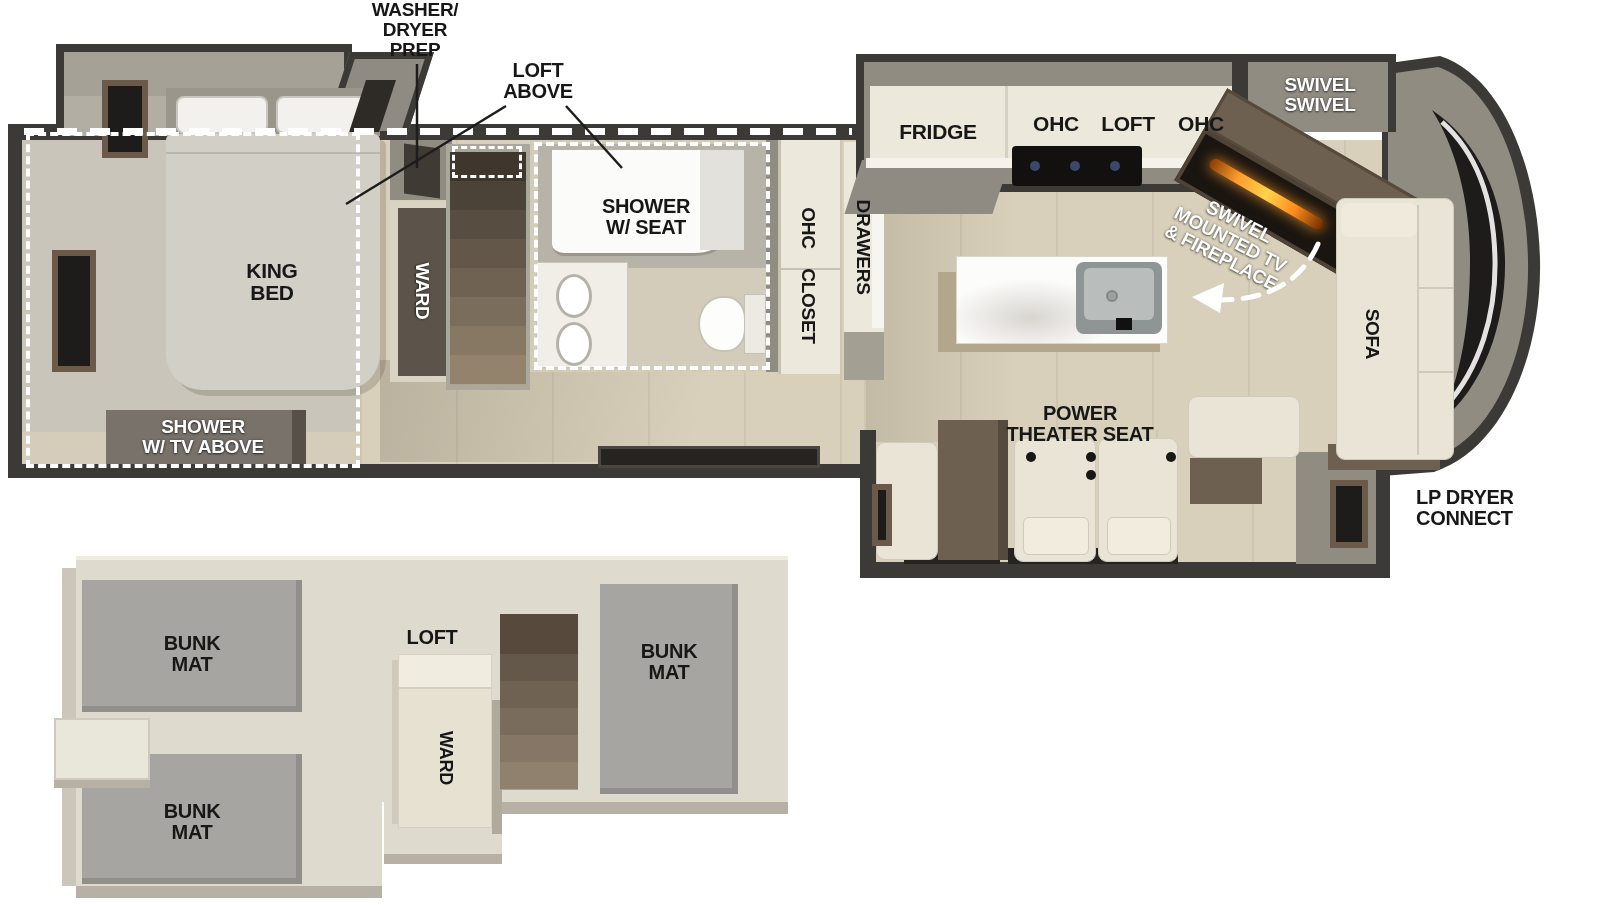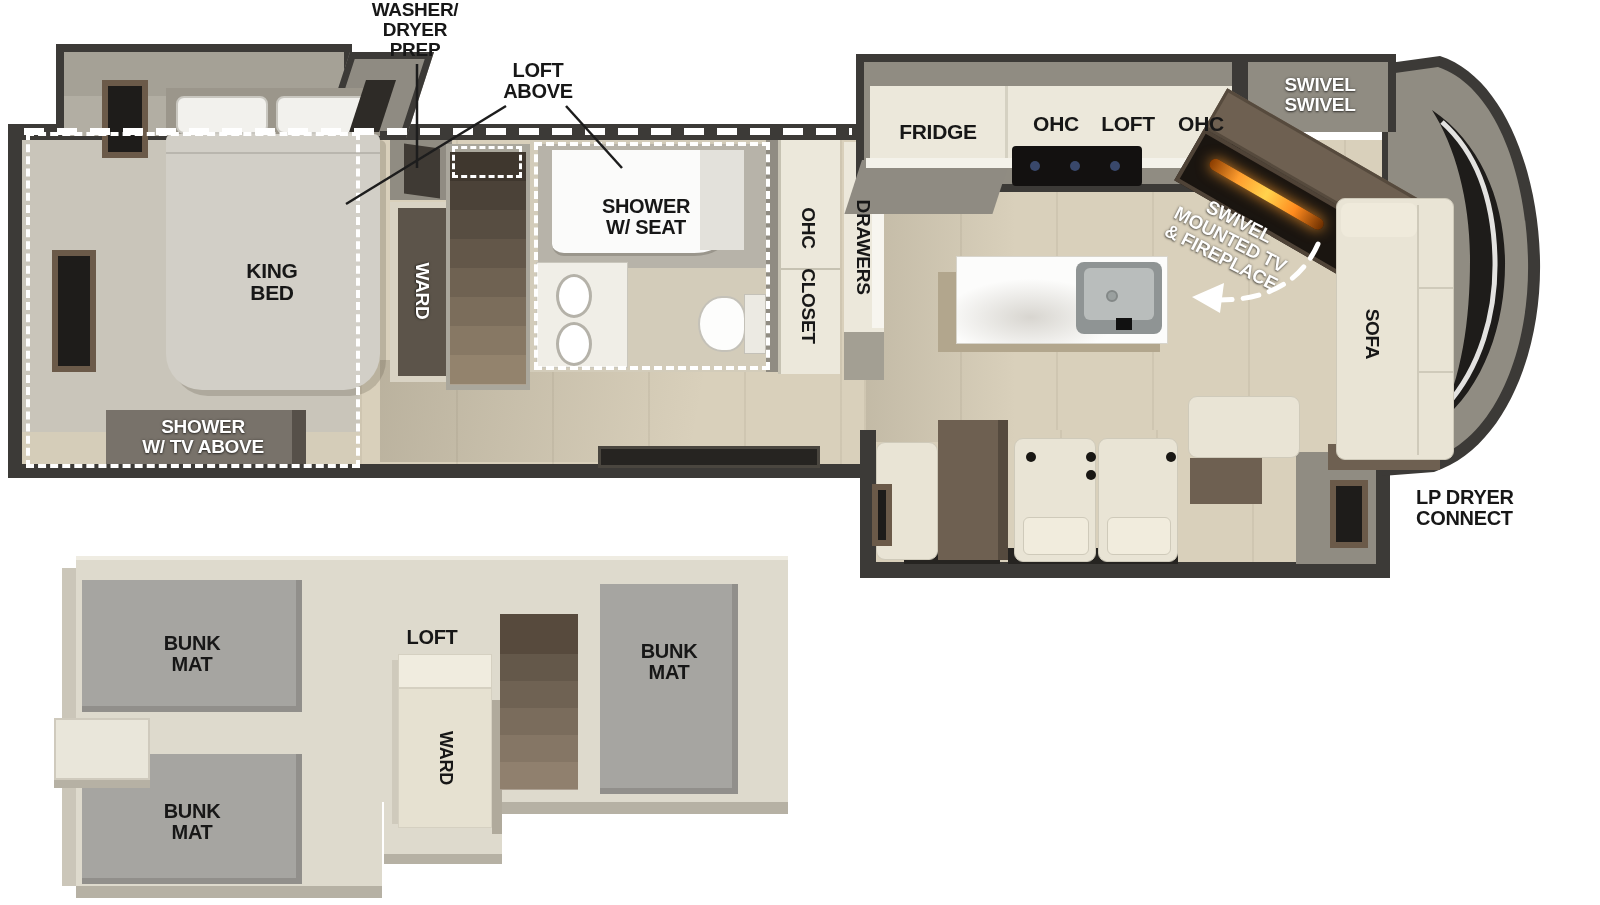--- a/index.html
+++ b/index.html
@@ -228,20 +228,24 @@
   <div class="lbl w" style="left:1320px;top:95px;font-size:19px;z-index:41;">
     <div>SWIVEL</div>
     <div>SWIVEL</div>
   </div>
   <div class="lbl w" style="left:1230px;top:240px;font-size:19px;transform:translate(-50%,-50%) rotate(27deg);z-index:41;">
     <div>SWIVEL</div>
     <div>MOUNTED TV</div>
     <div>&amp; FIREPLACE</div>
   </div>
   <div class="lbl v" style="left:1372px;top:334px;font-size:19px;z-index:41;">SOFA</div>
+  <div class="lbl" style="left:1080px;top:424px;font-size:20px;z-index:41;">
+    <div>POWER</div>
+    <div>THEATER SEAT</div>
+  </div>
   <div class="lbl" style="left:1416px;top:508px;font-size:20px;transform:translate(0,-50%);text-align:left;">
     <div>LP DRYER</div>
     <div>CONNECT</div>
   </div>
 
   <div class="lbl" style="left:192px;top:654px;font-size:20px;">
     <div>BUNK</div>
     <div>MAT</div>
   </div>
   <div class="lbl" style="left:192px;top:822px;font-size:20px;">

